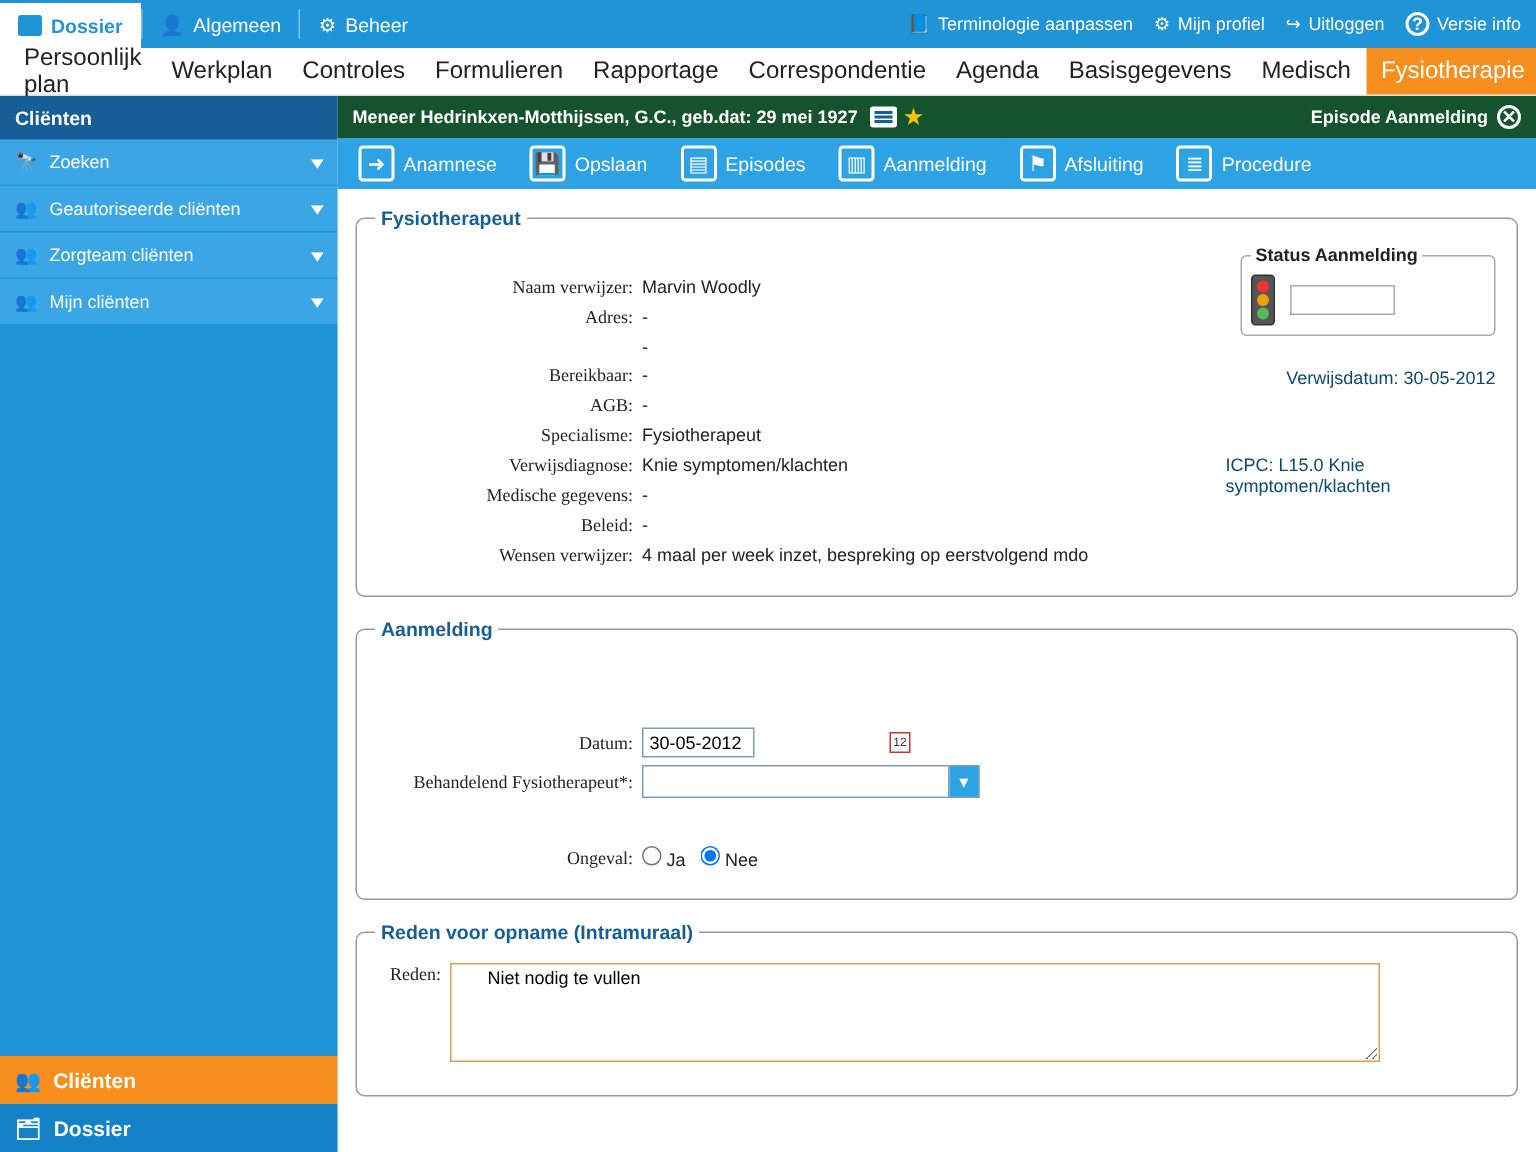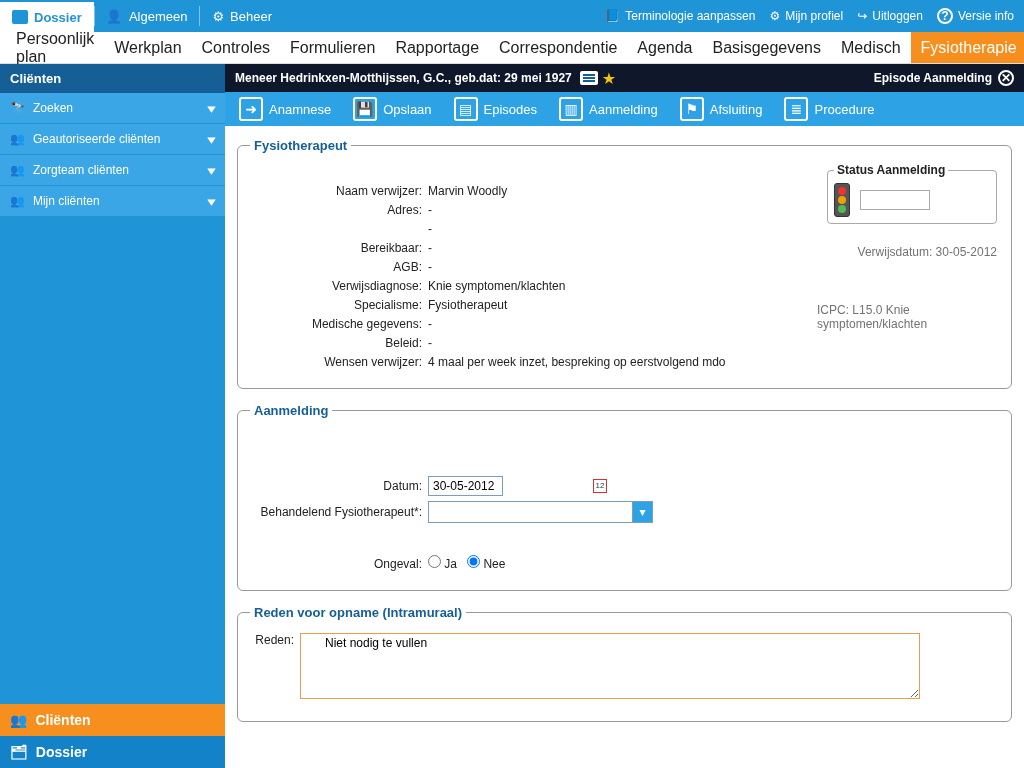--- a/index.html
+++ b/index.html
@@ -23,44 +23,44 @@
   .left-header { background: #155f96; color: #fff; padding: 7px 10px; font-weight: bold; font-size: 13px; }
   .side-item { display: flex; align-items: center; gap: 8px; padding: 7px 10px; color: #fff; background: #3aa6e5; border-bottom: 1px solid #1f94d6; cursor: pointer; }
   .side-item .exp { margin-left: auto; }
   .side-fill { flex: 1; background: #1f94d6; }
   .bottom-tabs { }
   .btab { display: flex; align-items: center; gap: 8px; padding: 8px 10px; color: #fff; font-size: 14px; font-weight: bold; cursor: pointer; }
   .btab.active { background: #f78f1e; }
   .btab:not(.active){ background: #1482c8; }
   
   .rightcol { flex: 1; display: flex; flex-direction: column; overflow: hidden; }
-  .patient-bar { background: #0f172a; color: #fff; display: flex; align-items: center; padding: 5px 10px; height: 28px; }
+  .patient-bar { background: #14532d; color: #fff; display: flex; align-items: center; padding: 5px 10px; height: 28px; }
   .patient-bar .title { font-weight: bold; font-size: 12px; }
   .patient-bar .right { margin-left: auto; display: flex; align-items: center; gap: 6px; font-weight: bold; }
   .toolbar { background: #2da3e6; display: flex; align-items: center; gap: 2px; padding: 2px 4px; height: 34px; }
   .tool { display: flex; align-items: center; gap: 6px; background: #2da3e6; color: #fff; padding: 4px 10px; border-radius: 2px; cursor: pointer; font-size: 13px; }
   .tool .icon-box { width: 24px; height: 24px; border: 2px solid #fff; border-radius: 3px; display: flex; align-items: center; justify-content: center; font-size: 14px; }
   .content-area { flex: 1; background: #fff; padding: 4px 12px 12px 12px; overflow-y: auto; }
   fieldset.group { border: 1px solid #999; border-radius: 6px; margin: 8px 0 14px 0; padding: 8px 12px 14px 12px; position: relative; }
   fieldset.group > legend { color: #155f96; font-weight: bold; font-size: 13px; padding: 0 4px; }
   .inner-status { position: absolute; top: 10px; right: 14px; width: 170px; }
   .inner-status fieldset { border: 1px solid #aaa; border-radius: 4px; padding: 6px; }
   .inner-status legend { font-weight: bold; color: #222; font-size: 12px; padding: 0 3px; }
   .status-row { display: flex; align-items: center; gap: 10px; }
   .traffic { width: 16px; height: 34px; background: #555; border: 1px solid #333; border-radius: 3px; display: flex; flex-direction: column; align-items: center; justify-content: space-around; padding: 2px 0; }
   .traffic .dot { width: 8px; height: 8px; border-radius: 50%; }
   .traffic .r { background: #e33; }
   .traffic .y { background: #eea107; }
   .traffic .g { background: #55b955; }
   .status-field { width: 70px; height: 20px; border: 1px solid #aaa; background: #fff; }
-  .right-info { position: absolute; right: 14px; font-size: 12px; color: #737373; max-width: 180px; }
+  .right-info { position: absolute; right: 14px; font-size: 12px; color: #0c4a6e; max-width: 180px; }
   .ri-date { top: 92px; }
   .ri-icpc { top: 150px; }
   .form-row { display: flex; margin: 5px 0; }
-  .form-row .lbl { width: 178px; text-align: right; padding-right: 6px; color: #222; }
+  .form-row .lbl { width: 178px; text-align: right; padding-right: 6px; color: #222; font-family: Liberation Serif, serif; }
   .form-row .val { flex: 1; color: #222; }
   input.txt, select.sel, textarea.ta { border: 1px solid #7f9db9; font-family: Arial, sans-serif; font-size: 12px; padding: 2px 4px; }
   .sel-wrap { display: flex; }
   .sel-wrap .sel-input { width: 205px; height: 22px; border: 1px solid #7f9db9; }
   .sel-wrap .sel-btn { width: 20px; height: 22px; background: #2da3e6; color: #fff; display: flex; align-items: center; justify-content: center; cursor: pointer; border: 1px solid #7f9db9; border-left: none; }
   .date-wrap { display: flex; align-items: center; gap: 90px; }
   .date-wrap input { width: 75px; }
   textarea.ta { width: 620px; height: 66px; resize: both; border: 1px solid #e0a050; padding-left: 24px; }
   .radio-row { display: flex; align-items: center; gap: 10px; }
   .chev-down::before { content: "▾"; color: #fff; font-size: 14px; display: inline-block; transform: scale(1.2, 0.9); }
@@ -242,26 +242,26 @@
           </div>
         <div class="form-row">
             <div class="lbl">Bereikbaar:</div>
             <div class="val">-</div>
           </div>
         <div class="form-row">
             <div class="lbl">AGB:</div>
             <div class="val">-</div>
           </div>
         <div class="form-row">
+            <div class="lbl">Specialisme:</div>
+            <div class="val">Fysiotherapeut</div>
+          </div>
+        <div class="form-row">
             <div class="lbl">Verwijsdiagnose:</div>
             <div class="val">Knie symptomen/klachten</div>
-          </div>
-        <div class="form-row">
-            <div class="lbl">Specialisme:</div>
-            <div class="val">Fysiotherapeut</div>
           </div>
         <div class="form-row">
             <div class="lbl">Medische gegevens:</div>
             <div class="val">-</div>
           </div>
         <div class="form-row">
             <div class="lbl">Beleid:</div>
             <div class="val">-</div>
           </div>
         <div class="form-row">

